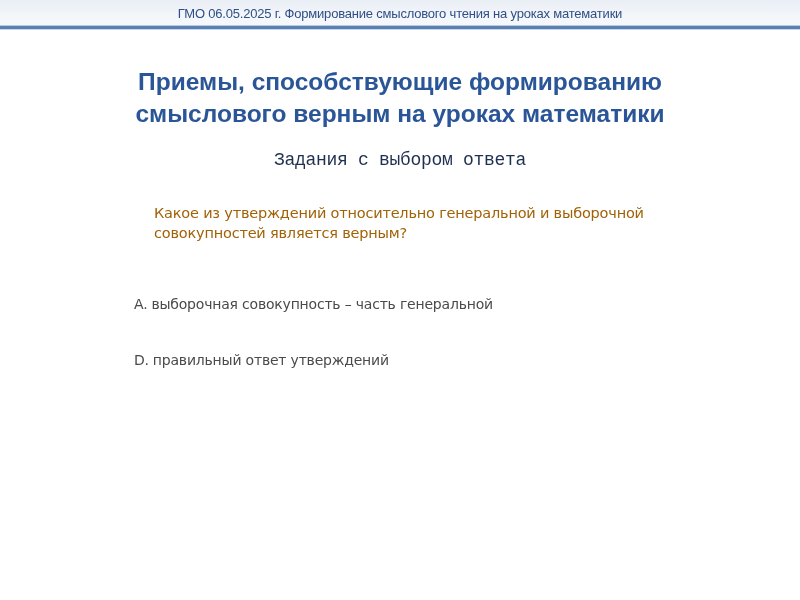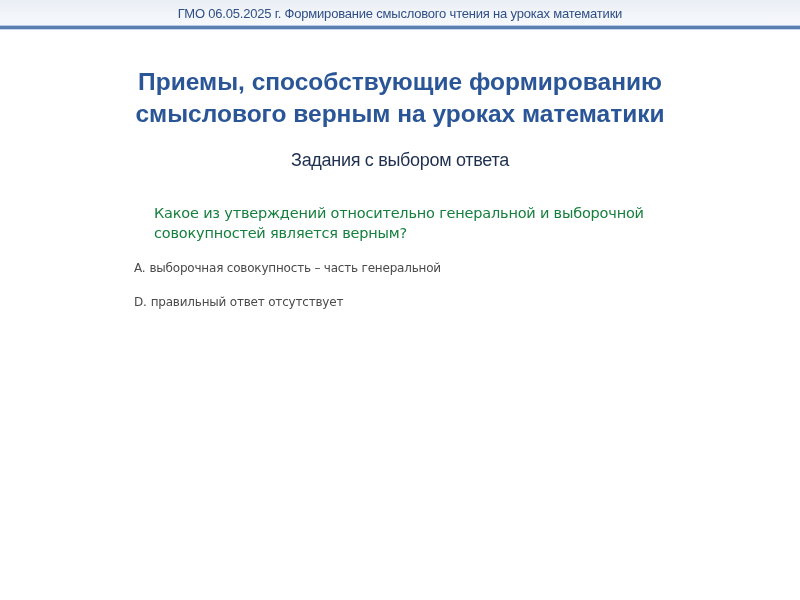--- a/index.html
+++ b/index.html
@@ -59,50 +59,51 @@
       font-weight: bold;
       font-size: 24.5px;
       line-height: 32px;
       color: #2a5597;
     }
     .slide-subtitle {
       position: absolute;
       left: 0; top: 148px;
       width: 800px;
       text-align: center;
-      font-family: Liberation Sans, sans-serif;
+      font-family: Liberation Mono, monospace;
       font-size: 18px;
       line-height: 24px;
       color: #1f2f4f;
       letter-spacing: -0.3px;
     }
     .question {
       position: absolute;
       left: 154px; top: 203px;
       width: 540px;
       font-family: "DejaVu Sans", sans-serif;
       font-size: 14.5px;
       line-height: 20px;
-      color: #15803d;
+      color: #a16207;
       letter-spacing: -0.2px;
     }
     .options {
       position: absolute;
       left: 134px; top: 258px;
       width: 470px;
       margin: 0; padding: 0;
       list-style: none;
     }
     .option {
       font-family: "DejaVu Sans", sans-serif;
-      font-size: 12px;
+      font-size: 14px;
       line-height: 20px;
       color: #4a4a4a;
       margin-bottom: 14px;
       letter-spacing: -0.2px;
+      margin-top: 36px;
     }
     .option-letter { margin-right: 4px; }
   </style>
 </head>
 <body>
 
 <div class="header-band"></div>
 <div class="header-text">ГМО 06.05.2025 г. Формирование смыслового чтения на уроках математики</div>
 <div class="header-rule-top"></div>
 <div class="header-rule"></div>
@@ -115,15 +116,15 @@
 
 <div class="slide-subtitle">Задания с выбором ответа</div>
 
 <div class="question">Какое из утверждений относительно генеральной и выборочной совокупностей является верным?</div>
 
 <ul class="options">
   <li class="option">
     <span class="option-letter">A.</span><span>выборочная совокупность – часть генеральной</span>
   </li>
   <li class="option">
-    <span class="option-letter">D.</span><span>правильный ответ отсутствует</span>
+    <span class="option-letter">D.</span><span>правильный ответ утверждений</span>
   </li>
 </ul>
 
 </body></html>

